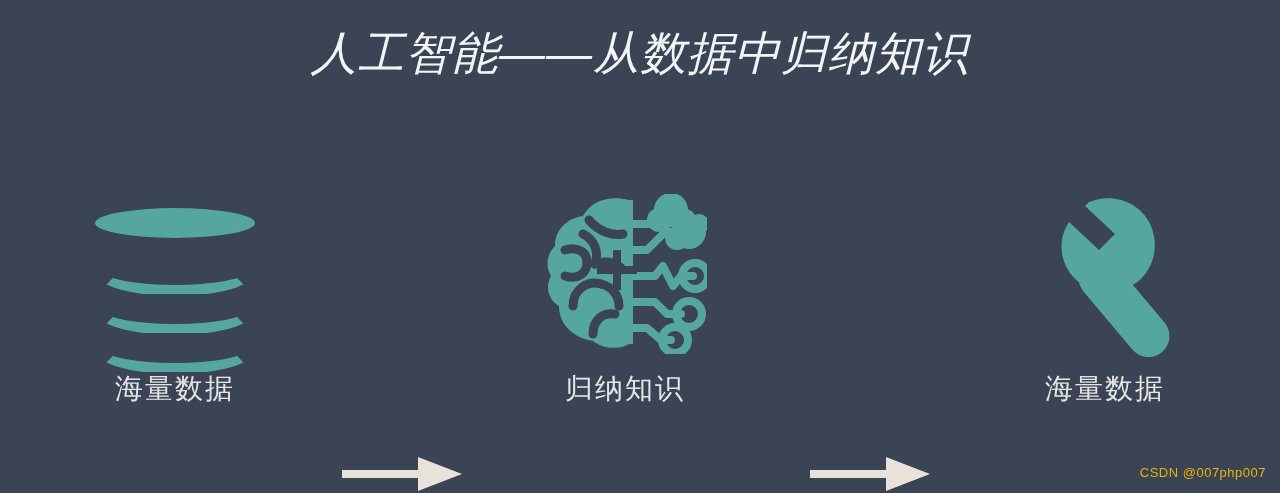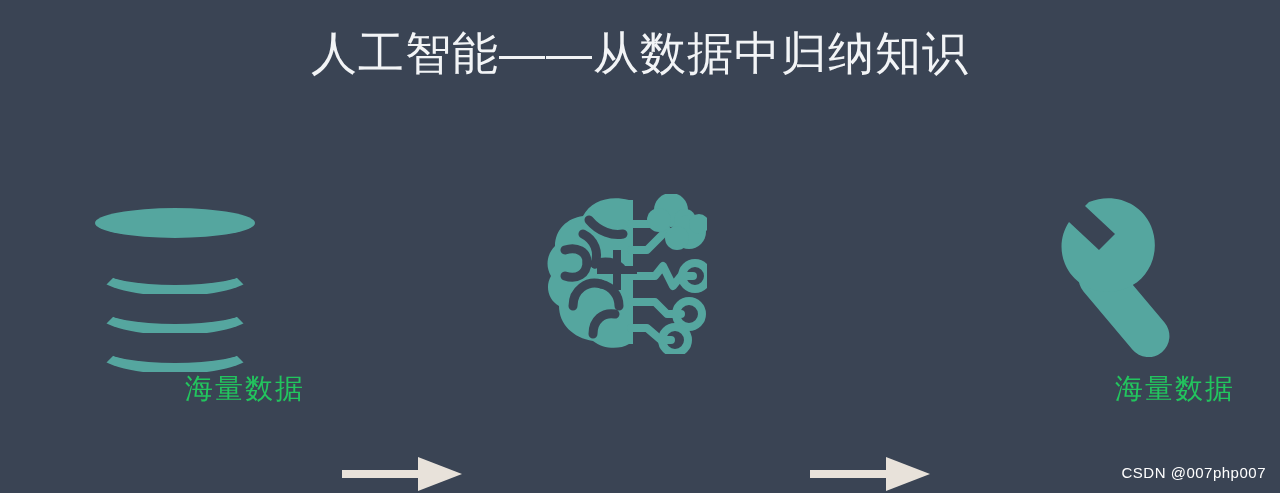--- a/index.html
+++ b/index.html
@@ -29,20 +29,21 @@
     left: 0;
     width: 1280px;
     text-align: center;
     color: #f2f4f6;
     font-size: 46px;
     line-height: 58px;
     font-weight: 400;
     letter-spacing: 1px;
     white-space: nowrap;
     user-select: none;
+    font-style: italic;
   }
 
   
   .flow {
     position: absolute;
     top: 180px;
     left: 0;
     width: 1280px;
     height: 230px;
   }
@@ -56,22 +57,22 @@
   .stage-icon {
     position: relative;
     height: 180px;
     width: 260px;
   }
   .stage-label {
     position: absolute;
     top: 190px;
     left: 0;
     width: 260px;
-    text-align: right;
-    color: #22c55e;
+    text-align: center;
+    color: #e5e5e5;
     font-size: 28px;
     line-height: 38px;
     letter-spacing: 2px;
     white-space: nowrap;
     user-select: none;
   }
 
   #stage-data  { left: 45px;  }
   #stage-brain { left: 495px; }
   #stage-tool  { left: 975px; }
@@ -153,22 +154,22 @@
     top: 10px;
   }
   .svg-icon.brain  { left: 48px; top: 14px; }
   .svg-icon.wrench { left: 52px; top: 10px; }
 
   
   .watermark {
     position: absolute;
     right: 14px;
     bottom: 8px;
-    color: #ffffff;
-    font-size: 15px;
+    color: #eab308;
+    font-size: 13px;
     line-height: 24px;
     letter-spacing: 0.5px;
     white-space: nowrap;
     user-select: none;
   }
 </style>
 </head>
 <body>
 
 <div class="slide">
@@ -237,20 +238,21 @@
           <circle cx="156" cy="30" r="10" fill="#55a69f"></circle>
 
           <circle cx="152" cy="82" r="13" fill="none" stroke="#55a69f" stroke-width="8"></circle>
           <circle cx="146" cy="120" r="13" fill="none" stroke="#55a69f" stroke-width="8"></circle>
           <circle cx="132" cy="146" r="13" fill="none" stroke="#55a69f" stroke-width="8"></circle>
 
           <rect fill="#3a4454" x="54" y="72" width="40" height="8"></rect>
           <rect fill="#3a4454" x="70" y="56" width="8" height="40"></rect>
         </svg>
       </div>
+      <div class="stage-label">归纳知识</div>
     </div>
 
     <div class="arrow" id="arrow-2">
       <div class="shaft"></div>
       <div class="head"></div>
     </div>
 
     <div class="stage" id="stage-tool">
       <div class="stage-icon">
         <svg class="svg-icon wrench" width="160" height="168" viewBox="0 0 160 168">

